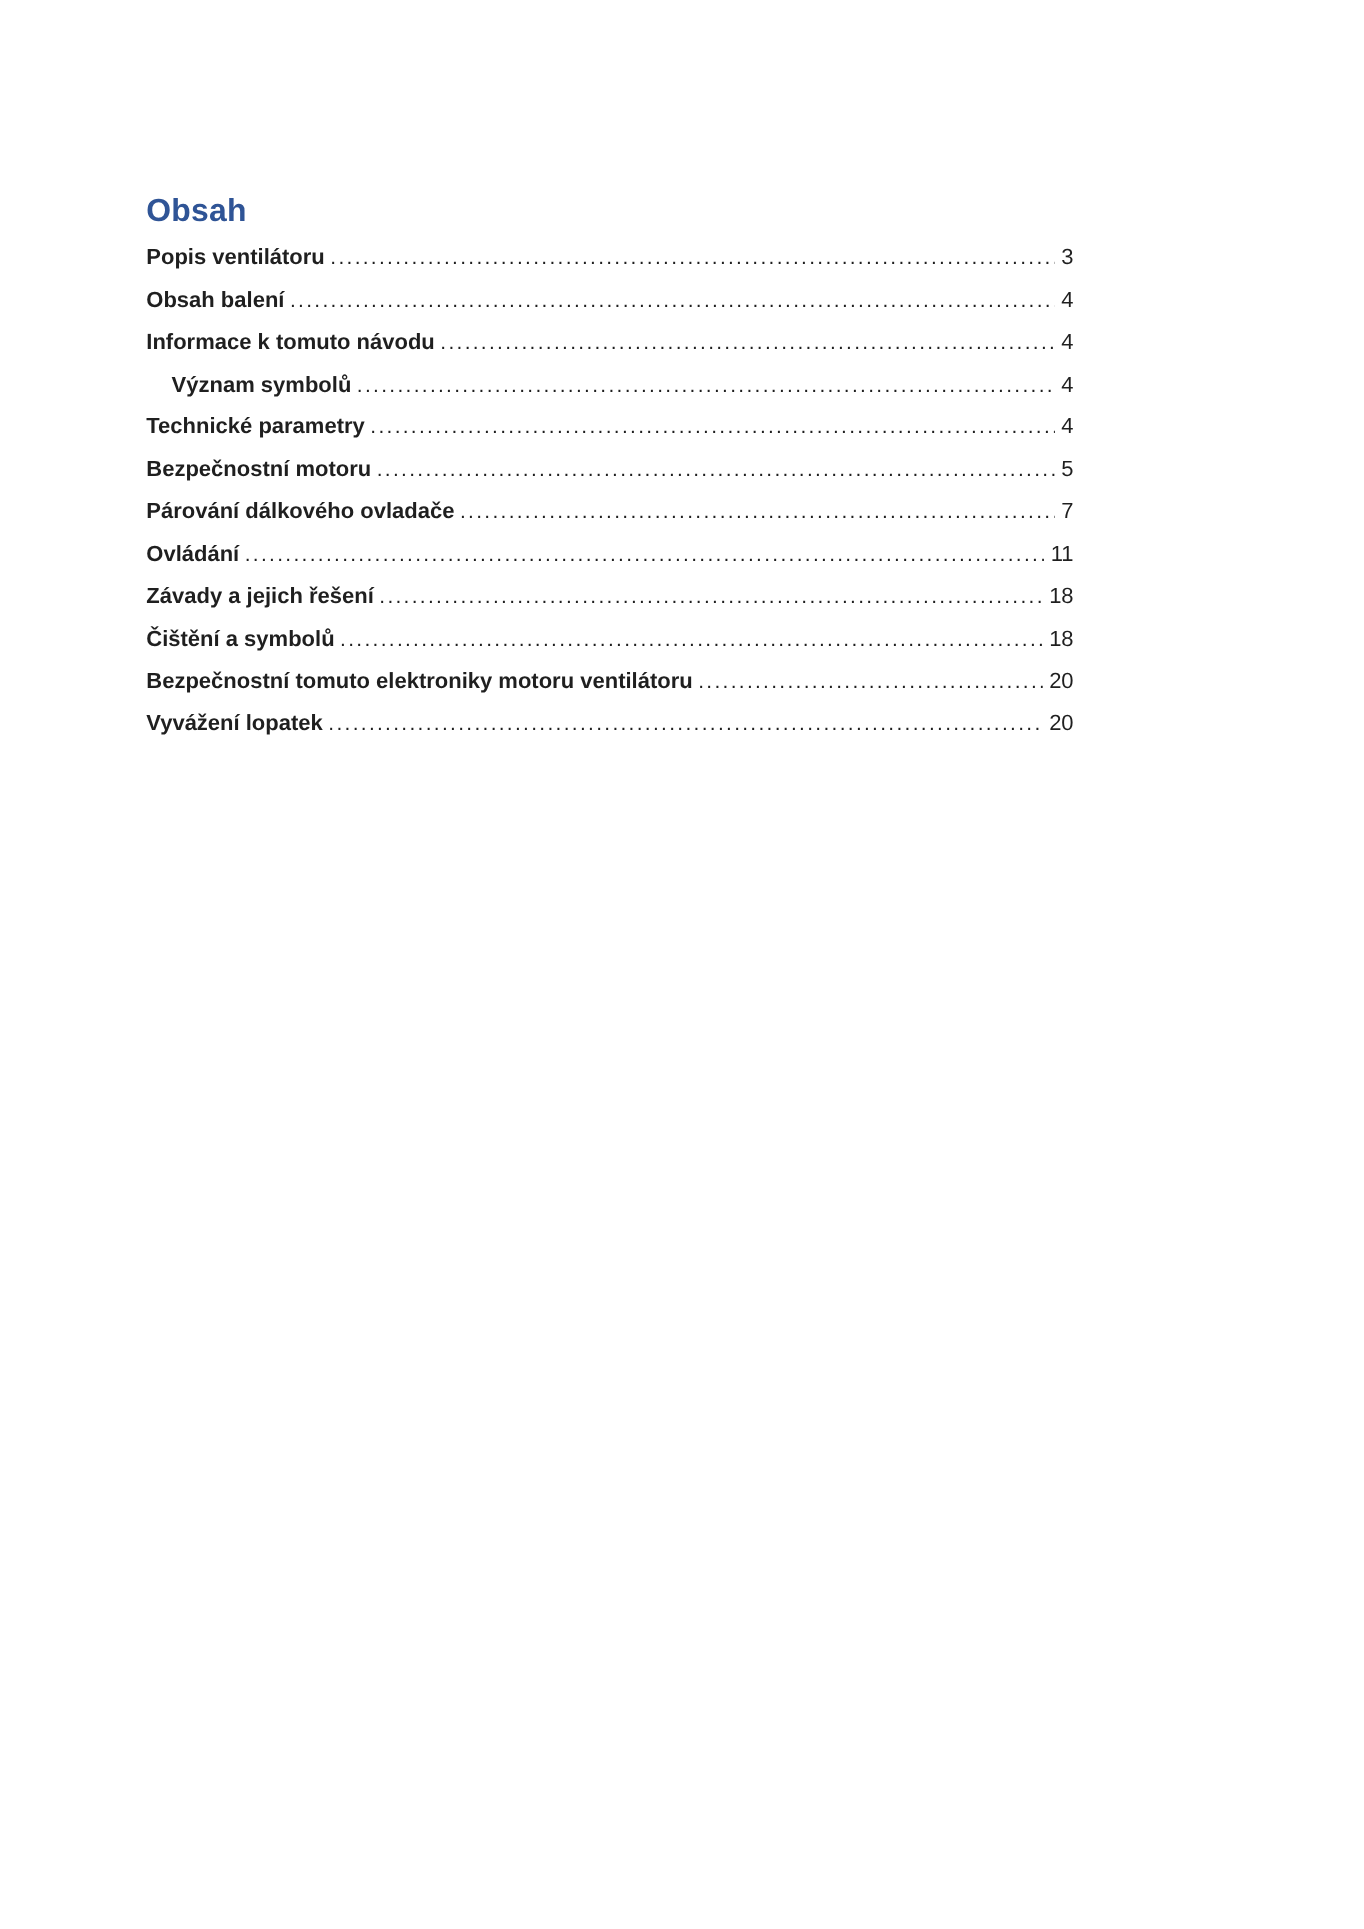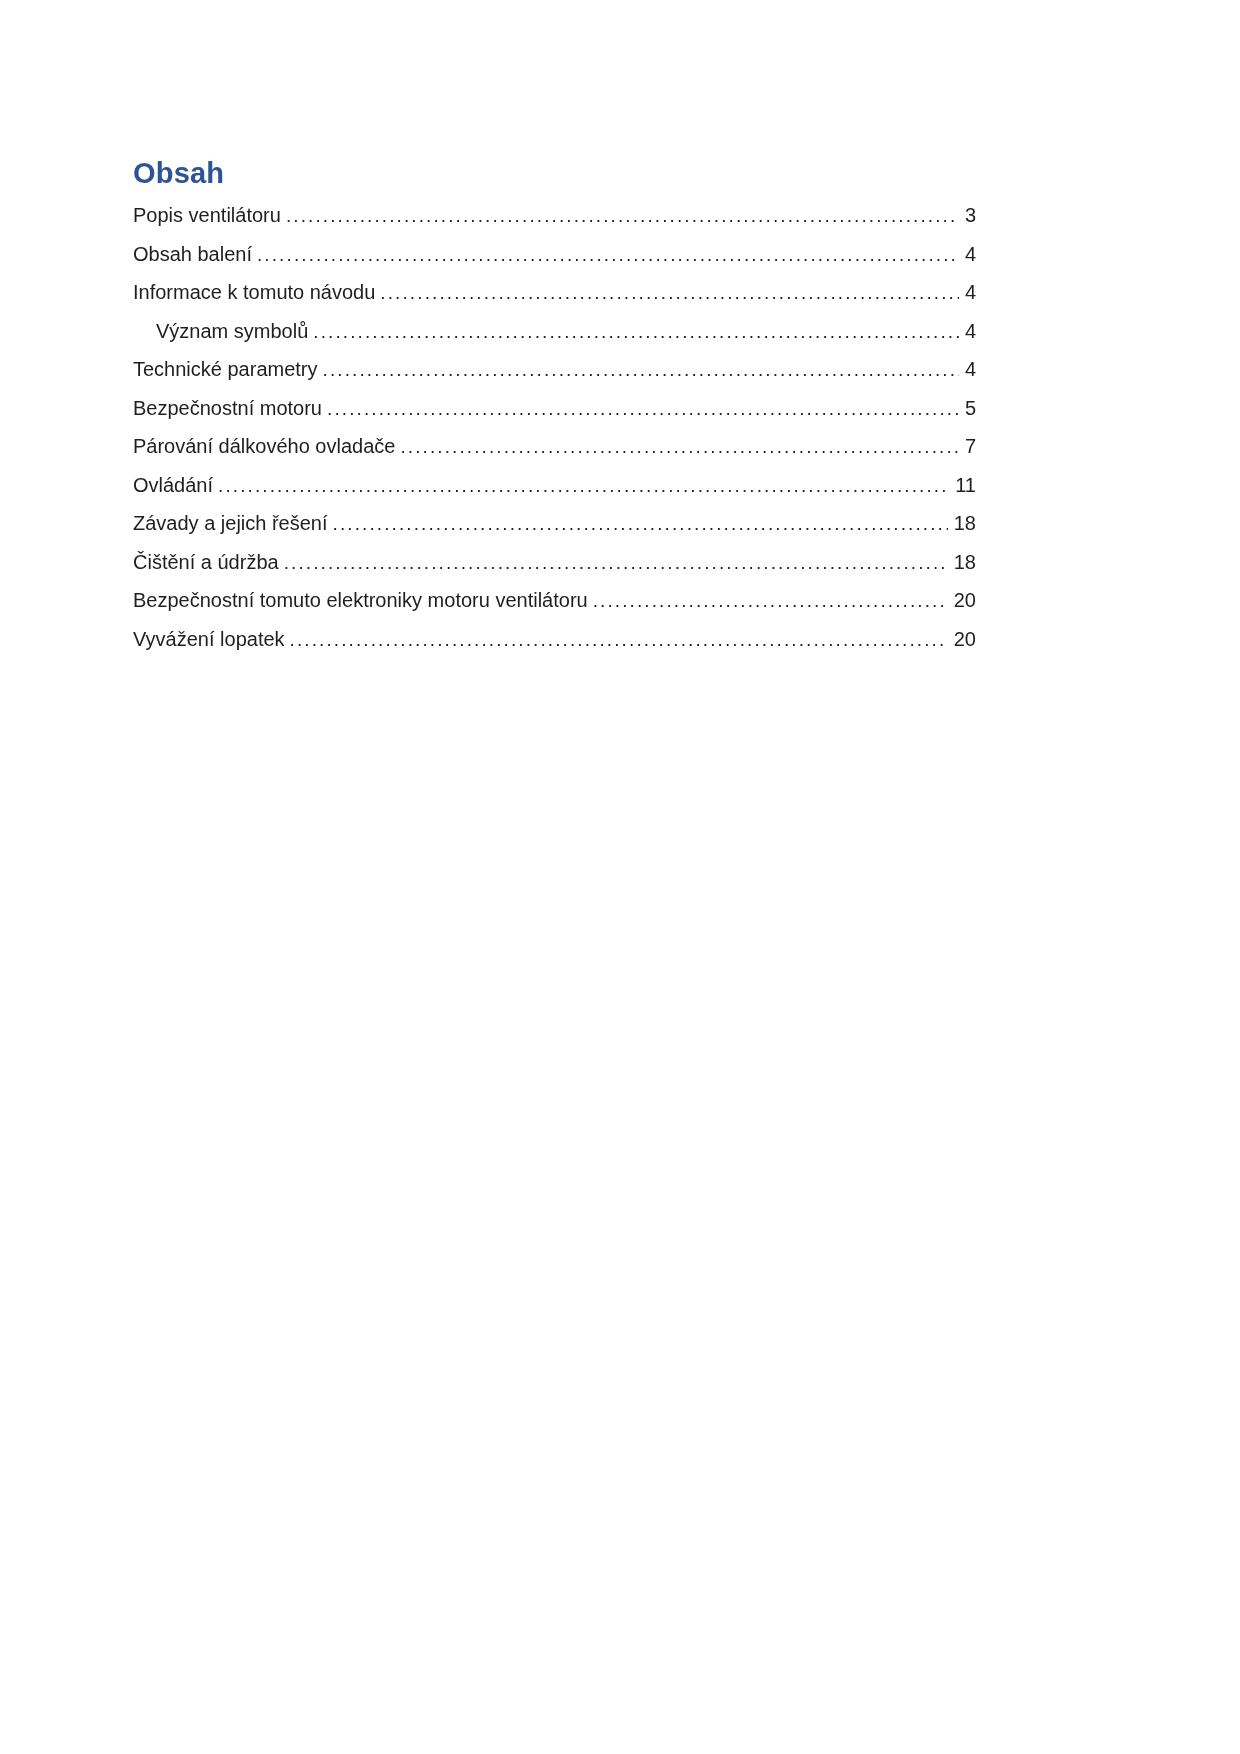--- a/index.html
+++ b/index.html
@@ -16,21 +16,21 @@
     overflow: hidden;
   }
   .page {
     position: absolute;
     inset: 0;
     background: #ffffff;
   }
   .content {
     position: absolute;
     left: 133px;
-    top: 156px;
+    top: 175px;
     width: 843px;
   }
   .doc-title {
     font-size: 29px;
     line-height: 34px;
     font-weight: 700;
     color: #2F5496;
     margin: 0 0 14px 0;
     letter-spacing: 0.2px;
   }
@@ -45,20 +45,21 @@
     color: #1f1f1f;
     margin-bottom: 15.5px;
     cursor: pointer;
   }
   .toc-row.indent-1 {
     padding-left: 23px;
   }
   .toc-label {
     white-space: nowrap;
     padding-right: 5px;
+    font-weight: bold;
   }
   .toc-leader {
     flex: 1 1 auto;
     min-width: 0;
     overflow: hidden;
     white-space: nowrap;
     color: #1f1f1f;
   }
   .toc-leader::after {
     content: "................................................................................................................................................................................................................";
@@ -117,21 +118,21 @@
     <span class="toc-label">Ovládání</span>
     <span class="toc-leader"></span>
     <span class="toc-page">11</span>
   </div>
         <div class="toc-row">
     <span class="toc-label">Závady a jejich řešení</span>
     <span class="toc-leader"></span>
     <span class="toc-page">18</span>
   </div>
         <div class="toc-row">
-    <span class="toc-label">Čištění a údržba</span>
+    <span class="toc-label">Čištění a symbolů</span>
     <span class="toc-leader"></span>
     <span class="toc-page">18</span>
   </div>
         <div class="toc-row">
     <span class="toc-label">Bezpečnostní tomuto elektroniky motoru ventilátoru</span>
     <span class="toc-leader"></span>
     <span class="toc-page">20</span>
   </div>
         <div class="toc-row">
     <span class="toc-label">Vyvážení lopatek</span>

